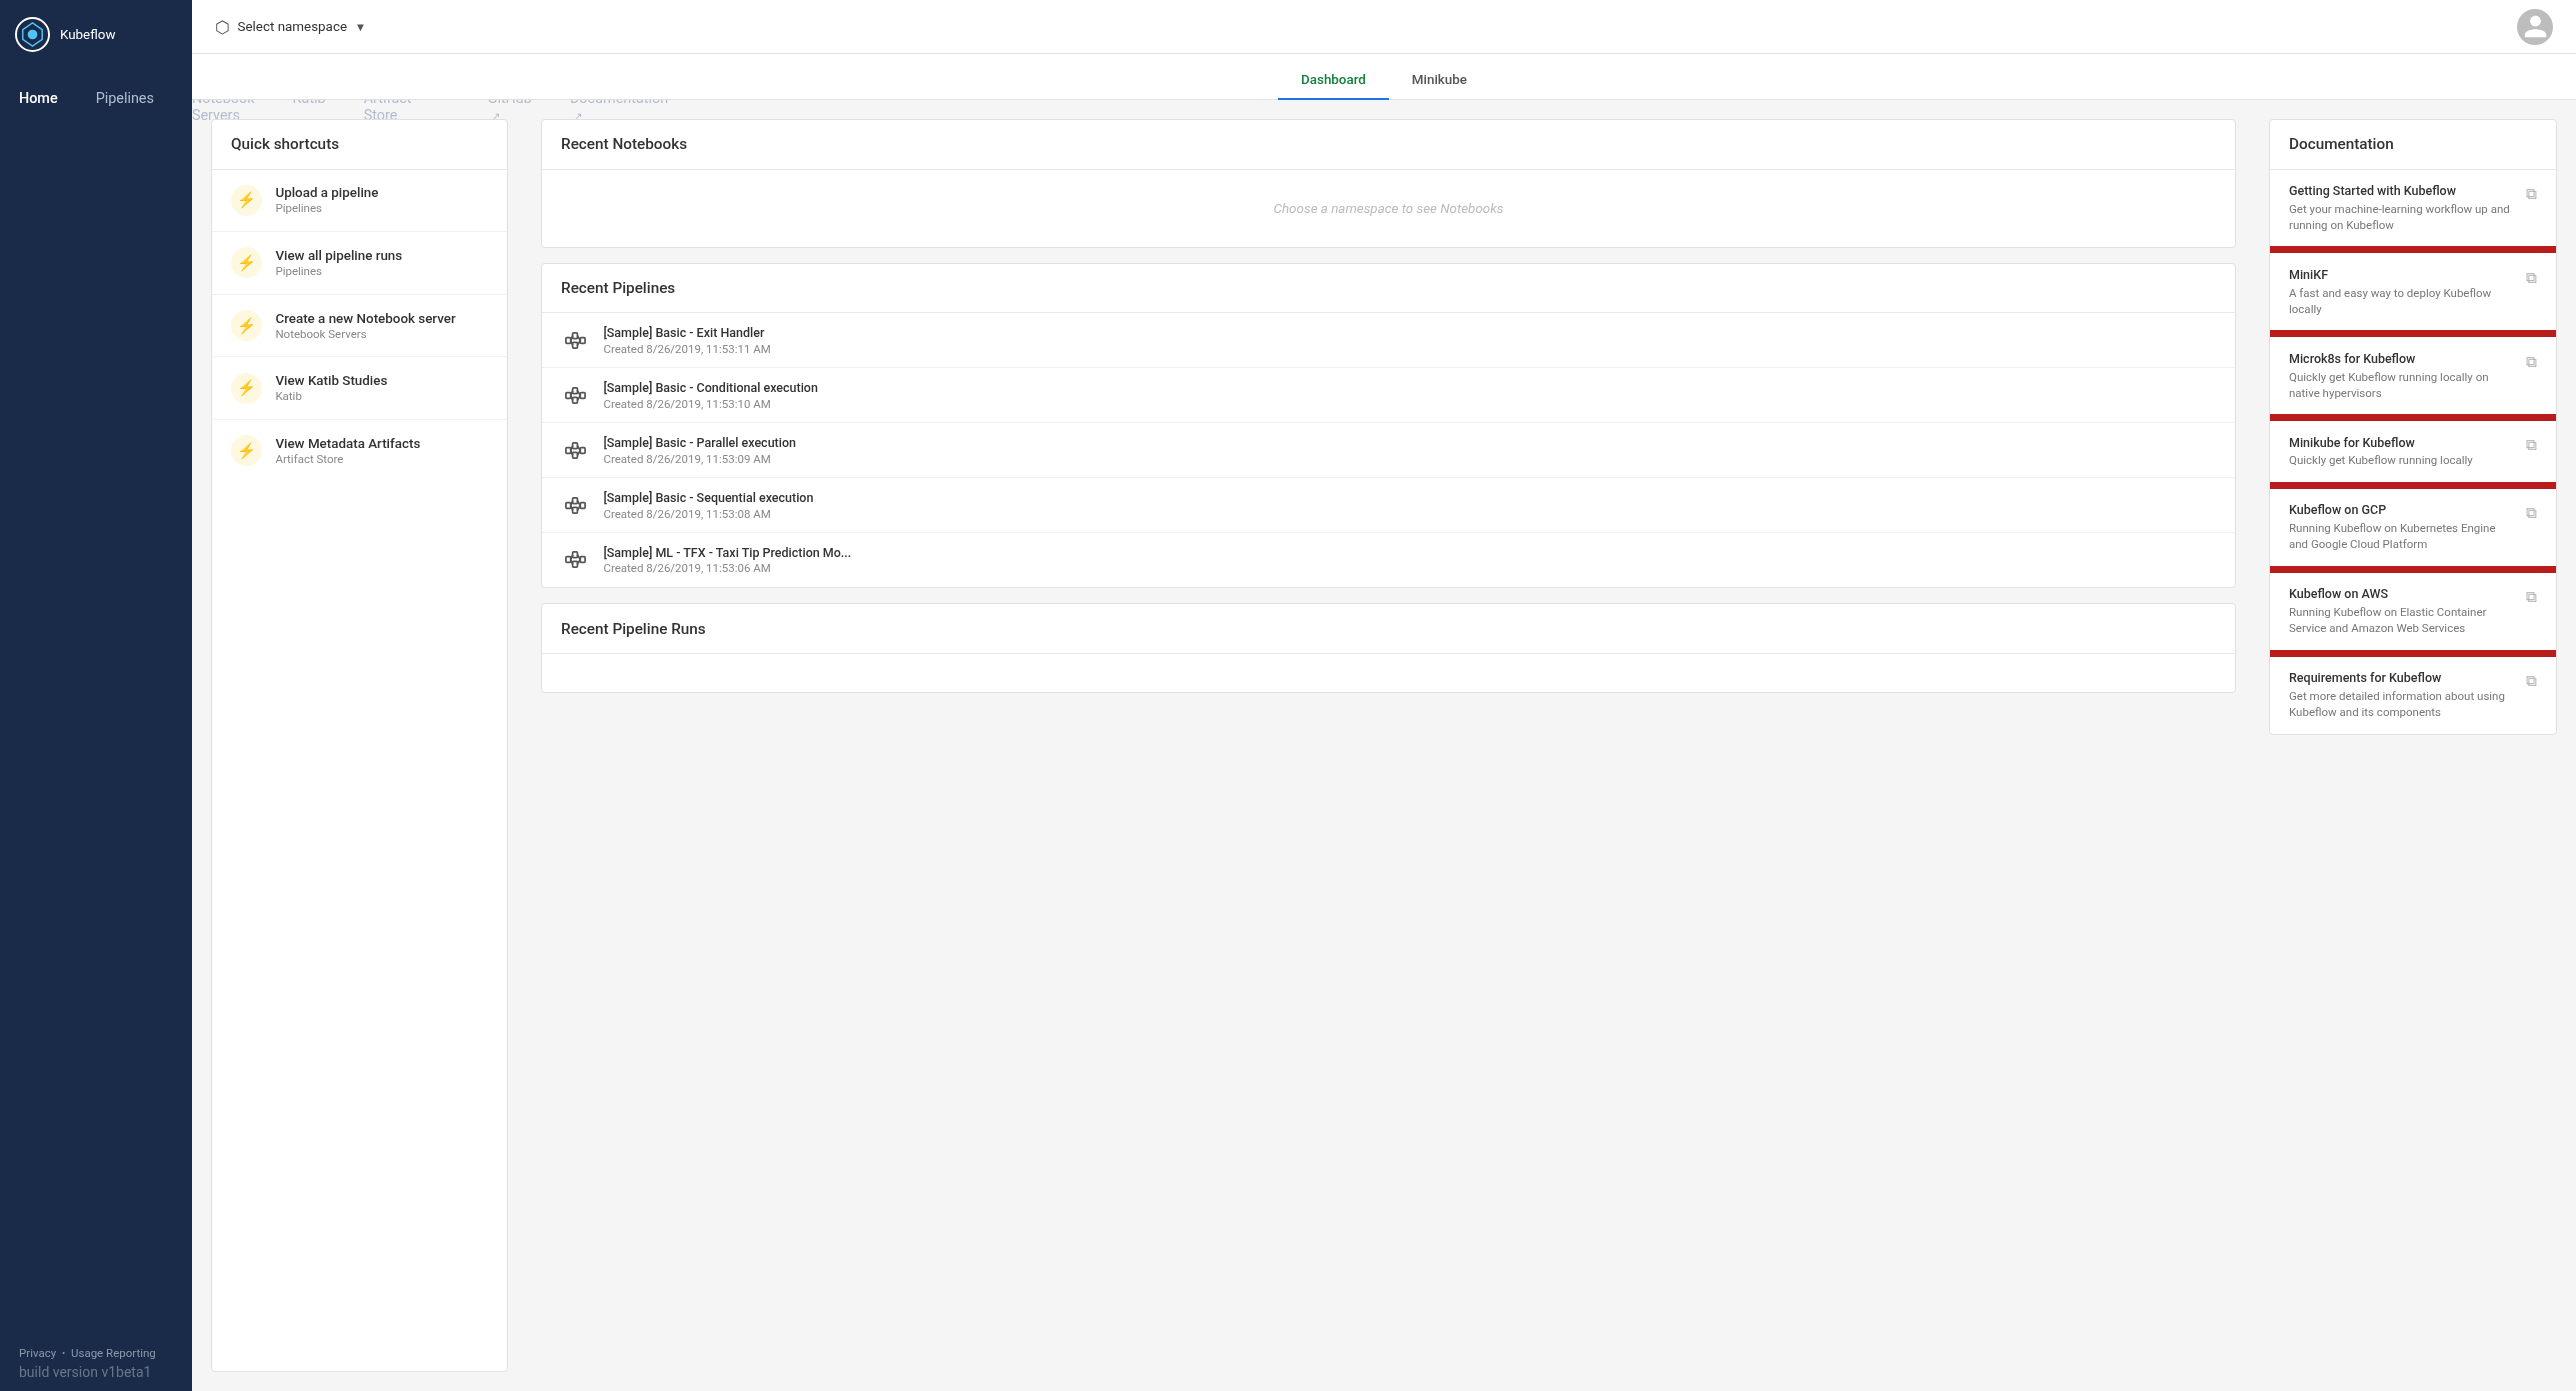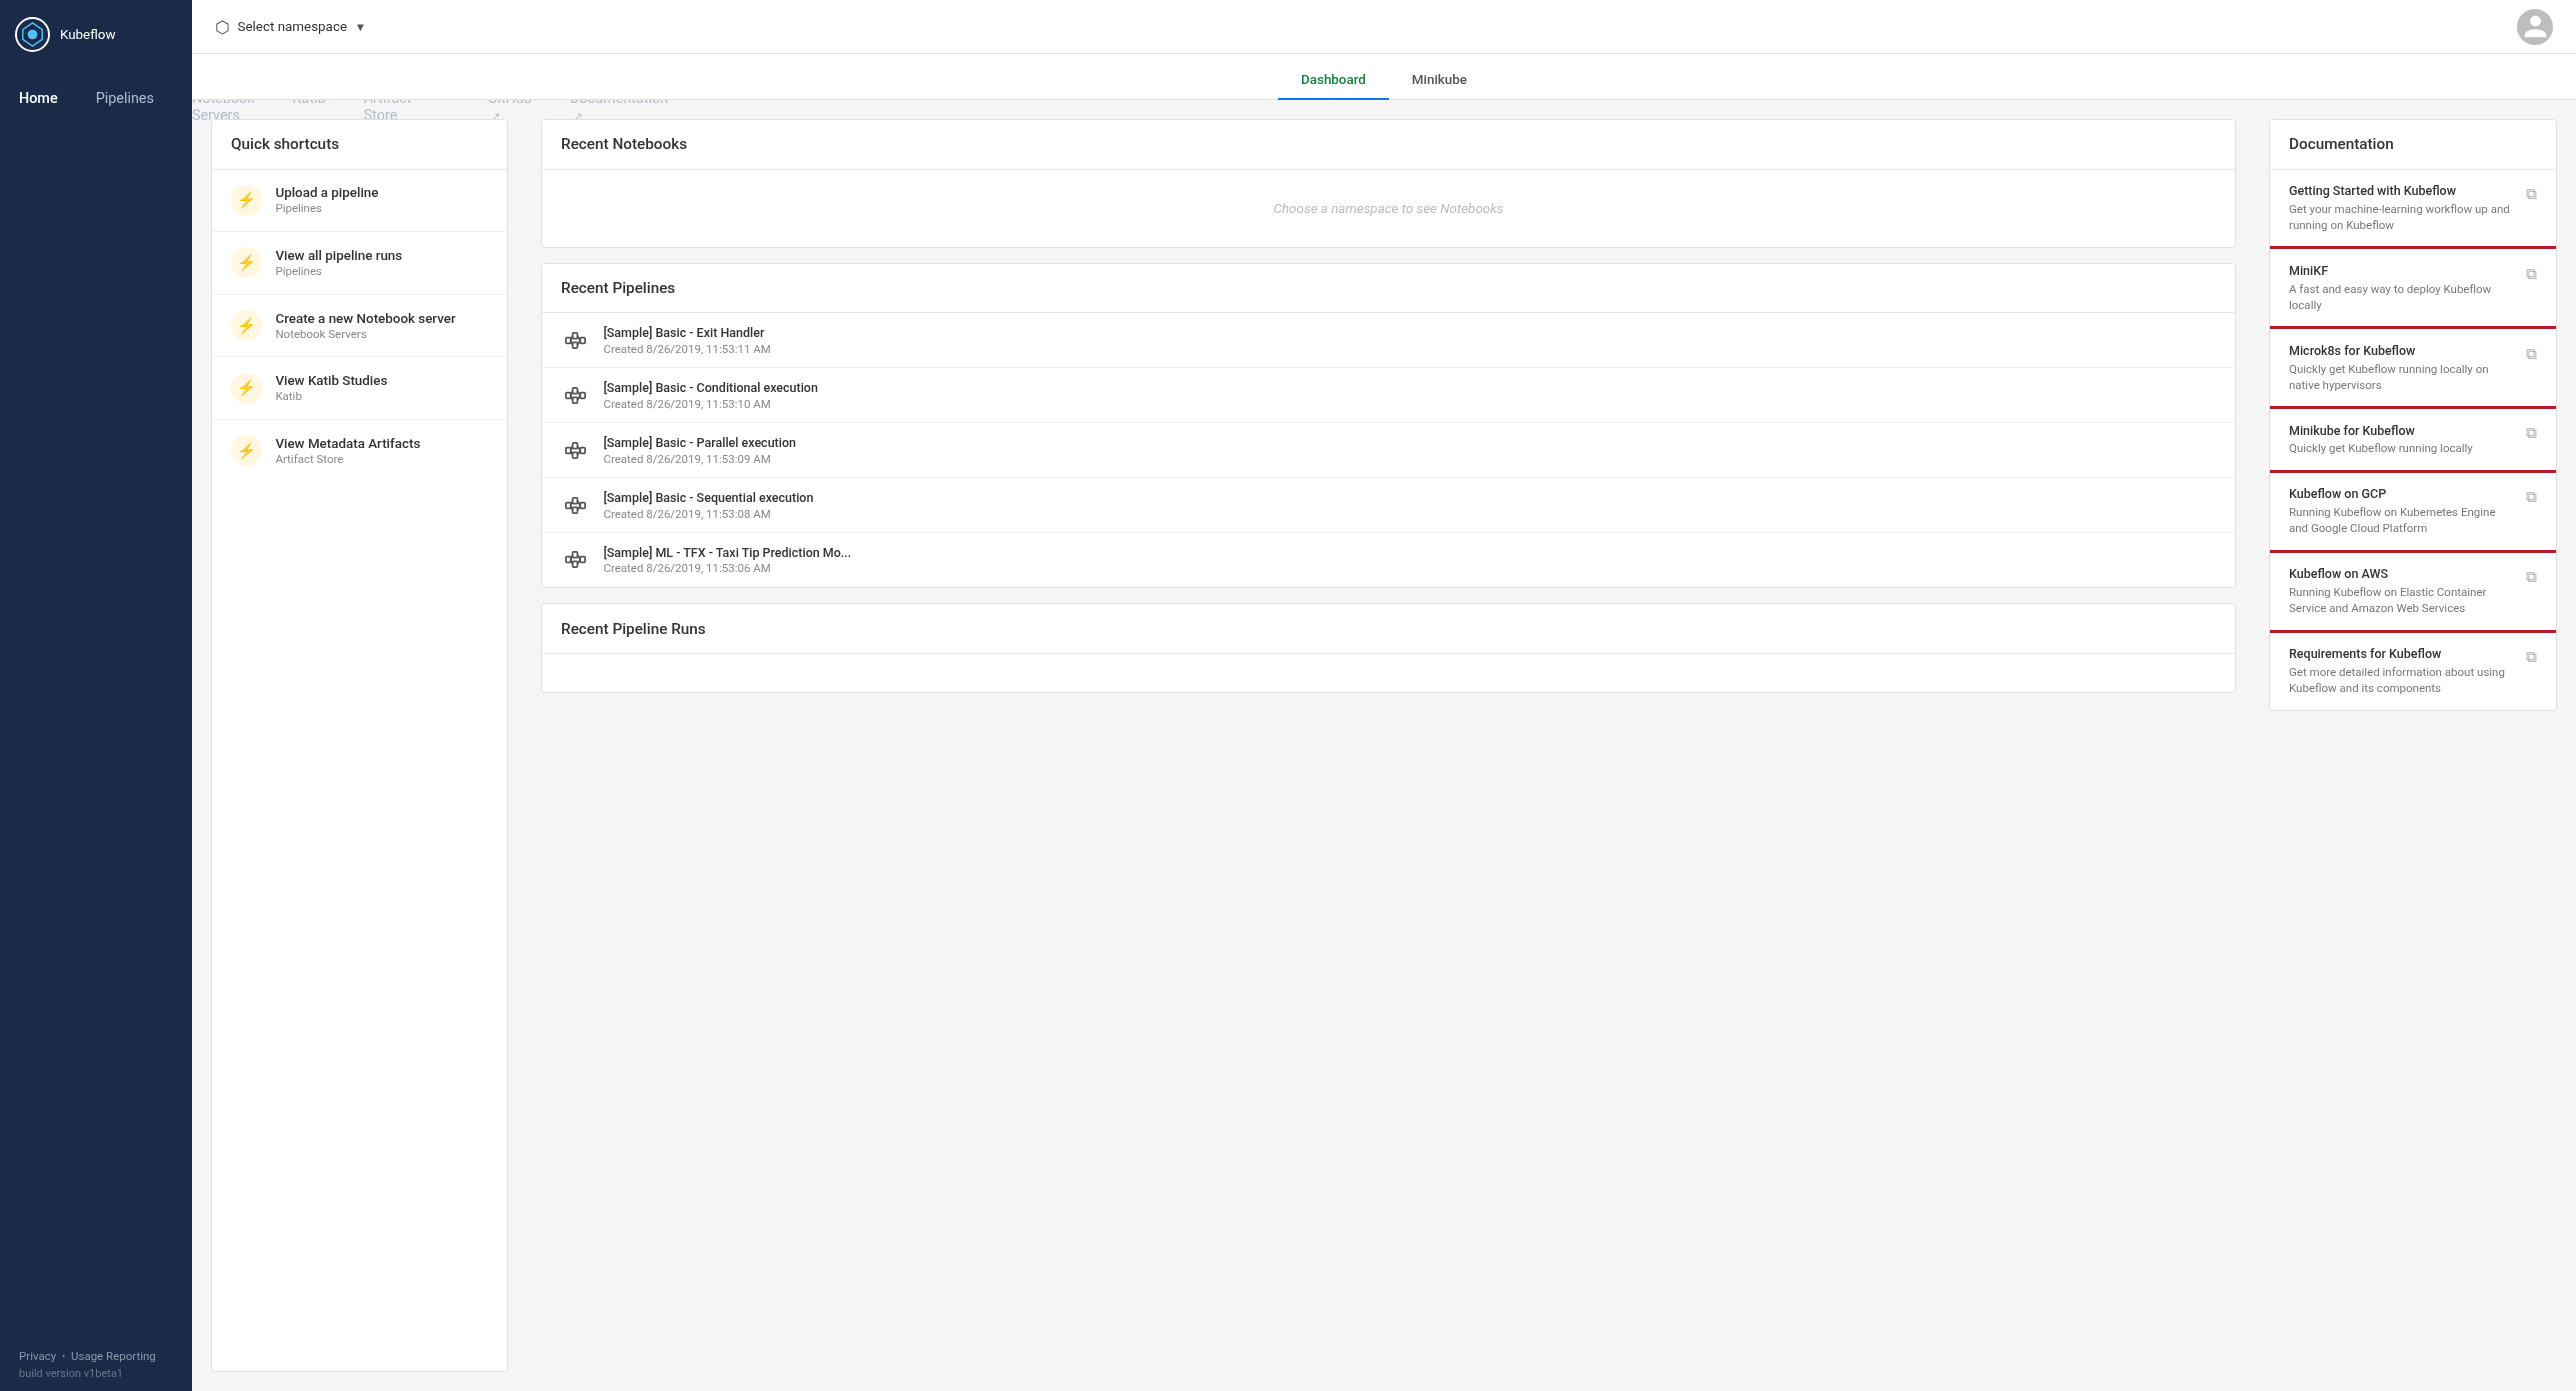--- a/index.html
+++ b/index.html
@@ -51,21 +51,21 @@
       color: #8899aa;
     }
     .sidebar-footer-links {
       display: flex;
       gap: 5.8px;
       align-items: center;
       margin-bottom: 3.8px;
     }
     .sidebar-footer-links span { cursor: pointer; }
     .sidebar-footer-dot { font-size: 9.6px; }
-    .sidebar-footer-build { font-size: 11px; color: #667788; }
+    .sidebar-footer-build { font-size: 14px; color: #667788; }
 
     
     #main {
       flex: 1;
       display: flex;
       flex-direction: column;
       overflow: hidden;
     }
 
     
@@ -234,21 +234,21 @@
     #recent-pipeline-runs-card {}
 
     
     #right-col { flex: 0 0 288px; min-width: 249px; }
     #documentation-card {}
     .doc-item {
       display: flex;
       align-items: flex-start;
       justify-content: space-between;
       padding: 13.4px 19px;
-      border-bottom: 3px solid #b91c1c;
+      border-bottom: 7px solid #b91c1c;
       cursor: pointer;
     }
     .doc-item:last-child { border-bottom: none; }
     .doc-item-text {}
     .doc-item-title {
       font-size: 12.5px;
       font-weight: 500;
       color: #333;
     }
     .doc-item-desc {

